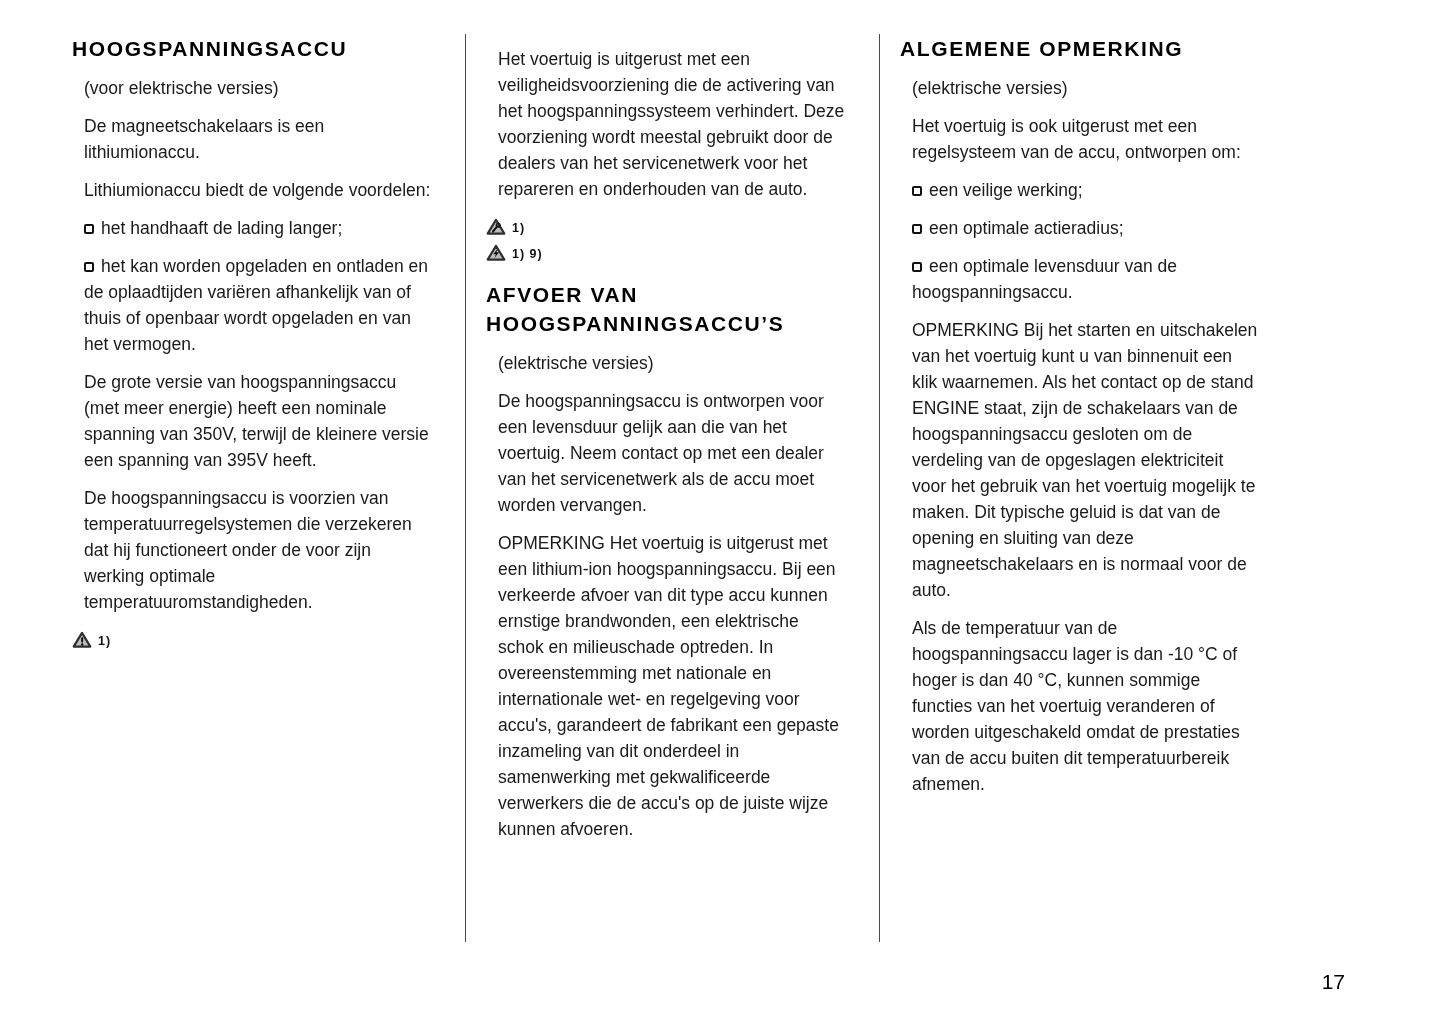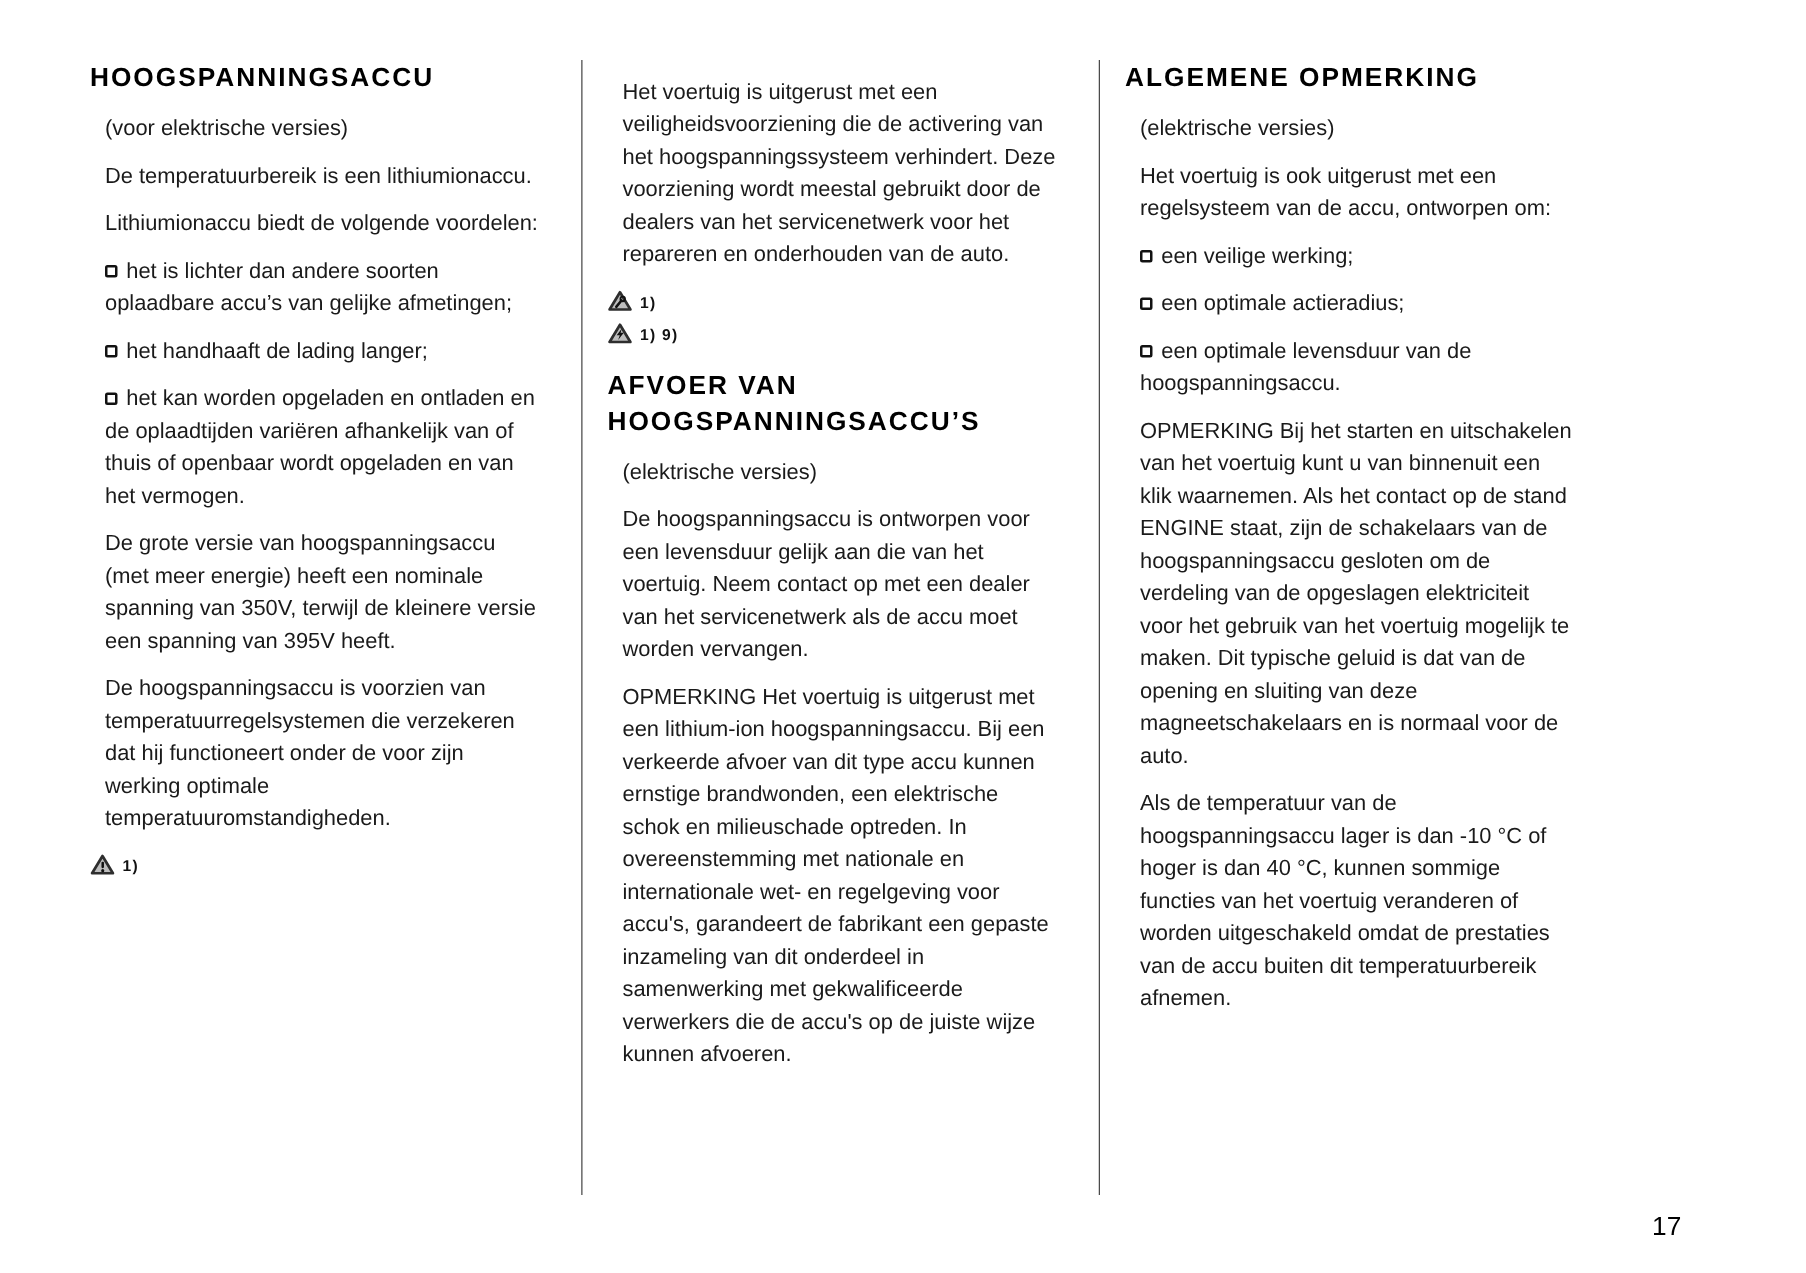--- a/index.html
+++ b/index.html
@@ -9,21 +9,21 @@
     position: relative;
     width: 1445px;
     height: 1018px;
     background: #ffffff;
     color: #1a1a1a;
     overflow: hidden;
   }
   .columns {
     display: flex;
     align-items: flex-start;
-    padding: 48px 0 0 72px;
+    padding: 34px 0 0 72px;
   }
   .col {
     width: 374px;
     font-size: 17.5px;
     line-height: 26px;
     flex: none;
   }
   .divider {
     flex: none;
     width: 1px;
@@ -78,23 +78,22 @@
 </style>
 </head>
 <body>
 
 <div class="page">
   <div class="columns">
 
     <section class="col">
       <h1 class="heading">HOOGSPANNINGSACCU</h1>
       <p class="sub">(voor elektrische versies)</p>
-      <p>De temperatuurbereik is een lithiumionaccu.</p>
+      <p>De magneetschakelaars is een lithiumionaccu.</p>
       <p>Lithiumionaccu biedt de volgende voordelen:</p>
-      <p class="bullet"><span class="sq"></span><span>het is lichter dan andere soorten oplaadbare accu’s van gelijke afmetingen;</span></p>
       <p class="bullet"><span class="sq"></span><span>het handhaaft de lading langer;</span></p>
       <p class="bullet"><span class="sq"></span><span>het kan worden opgeladen en ontladen en de oplaadtijden variëren afhankelijk van of thuis of openbaar wordt opgeladen en van het vermogen.</span></p>
       <p>De grote versie van hoogspanningsaccu (met meer energie) heeft een nominale spanning van 350V, terwijl de kleinere versie een spanning van 395V heeft.</p>
       <p>De hoogspanningsaccu is voorzien van temperatuurregelsystemen die verzekeren dat hij functioneert onder de voor zijn werking optimale temperatuuromstandigheden.</p>
       <div class="icon-row">
         <svg width="20" height="19" viewBox="0 0 24 22">
           <path d="M12 3 L22 19.5 L2 19.5 Z" fill="#bdbdbd" stroke="#2e2e2e" stroke-width="2.6" stroke-linejoin="round"></path>
           <rect x="11" y="8.4" width="2.4" height="6.2" rx="1.1" fill="#111"></rect>
           <circle cx="12.2" cy="17" r="1.5" fill="#111"></circle>
         </svg>

